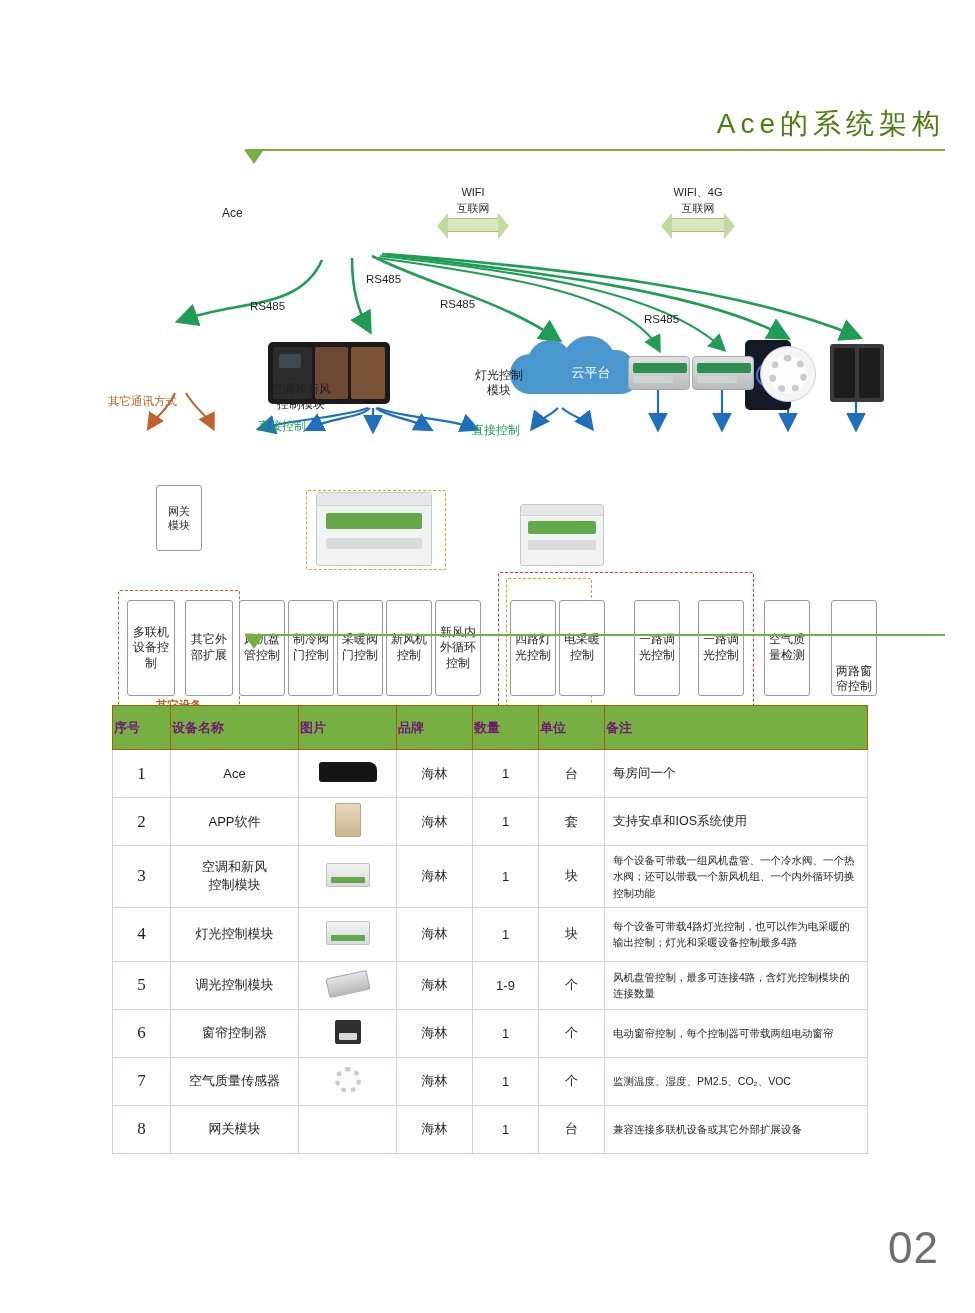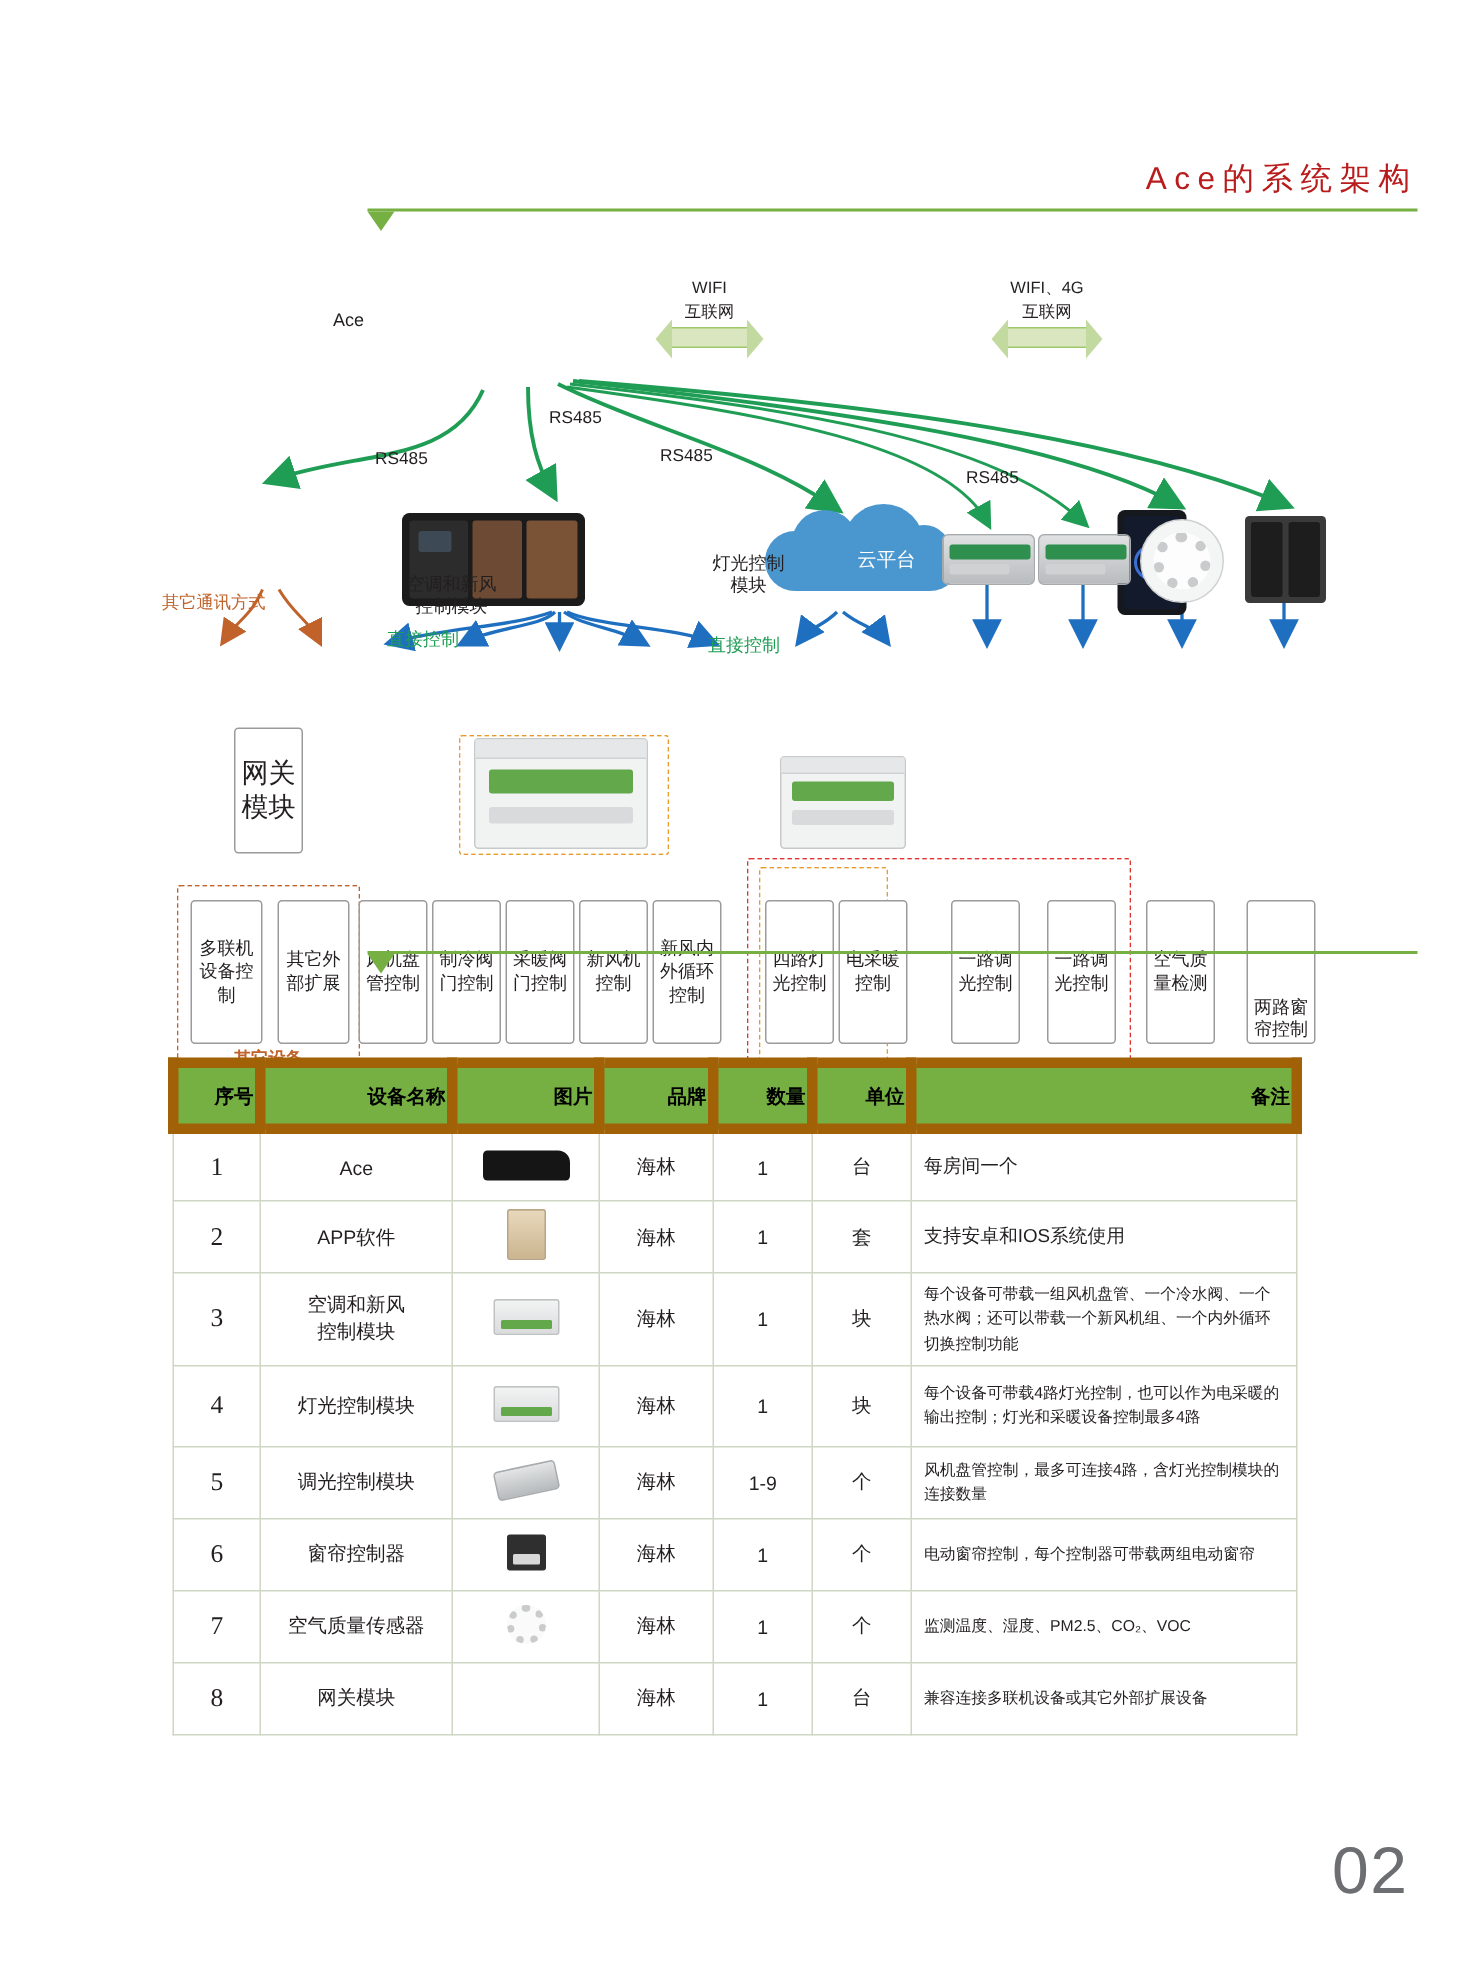--- a/index.html
+++ b/index.html
@@ -12,22 +12,22 @@
     position: relative;
     overflow: hidden;
   }
 
   
   .sec-head {
     position: absolute;
     text-align: right;
   }
   .sec-head .title {
-    color: #b91c1c;
-    font-size: 21px;
+    color: #4d7c0f;
+    font-size: 28px;
     letter-spacing: 5px;
     font-weight: normal;
     white-space: nowrap;
   }
   .sec-head .rule {
     margin-top: 6px;
     height: 2px;
     background: #76b043;
     position: relative;
   }
@@ -100,24 +100,24 @@
   }
   .dbl-arrow:before, .dbl-arrow:after{
     content:""; position:absolute; top:-6px;
     width:0; height:0; border-top:13px solid transparent; border-bottom:13px solid transparent;
   }
   .dbl-arrow:before{ left:-11px; border-right:11px solid #c2d9a0; }
   .dbl-arrow:after{ right:-11px; border-left:11px solid #c2d9a0; }
 
   .wifi-lbl{ position:absolute; font-size:11px; text-align:center; width:80px; line-height:1.45; }
   .dev-gw{
-    position:absolute; left:156px; top:325px; width:46px; height:84px;
+    position:absolute; left:156px; top:325px; width:46px; height:66px;
     background:#fff; border:1.6px solid #9b9b9b; border-radius:3px;
     display:flex; align-items:center; justify-content:center; text-align:center;
-    font-size:18px; line-height:1.3;
+    font-size:11px; line-height:1.3;
   }
 
   .ctrl-module{
     position:absolute; background:#f1f2f2; border:1px solid #c7c9cb; border-radius:3px;
   }
   .ctrl-module .topbar{ height:18%; background:#e6e7e8; border-bottom:1px solid #d0d2d3; }
   .ctrl-module .greenrow{ height:22%; margin:6% 8% 0; background:#63a84a; border-radius:2px; }
   .ctrl-module .greyrow{ height:16%; margin:8% 8% 0; background:#d9dadb; border-radius:2px; }
 
   #mod-hvac{ left:316px; top:332px; width:116px; height:74px; }
@@ -188,22 +188,22 @@
   .green-lbl{ position:absolute; color:#1f9d55; font-size:12px; }
   .rs-lbl{ position:absolute; color:#231f20; font-size:11.5px; }
   .orange-lbl{ position:absolute; color:#c0622a; font-size:11.5px; }
 
   #diagram svg.wires{ position:absolute; left:0; top:0; width:975px; height:440px; overflow:visible; }
 
   
   #tbl-wrap{ position:absolute; left:112px; top:705px; width:756px; }
   table{ border-collapse:collapse; width:100%; }
   thead th{
-    background:#76b043; color:#000000; font-size:13px; font-weight:bold;
-    border:7px solid #a16207; height:44px; text-align:right;
+    background:#76b043; color:#701a75; font-size:13px; font-weight:bold;
+    border:1px solid #a16207; height:44px; text-align:left;
   }
   tbody td{
     border:1px solid #cfd6c4; text-align:center; vertical-align:middle;
     font-size:13px; padding:4px 6px; color:#231f20;
   }
   tbody td.remark{ text-align:left; font-size:10.5px; line-height:1.55; padding:6px 8px; }
   tbody td.idx{ font-size:17px; font-family:"Liberation Serif", serif; }
   tbody tr{ height:48px; }
   .col-idx{ width:58px; } .col-name{ width:128px; } .col-pic{ width:98px; }
   .col-brand{ width:76px; } .col-qty{ width:66px; } .col-unit{ width:66px; }

